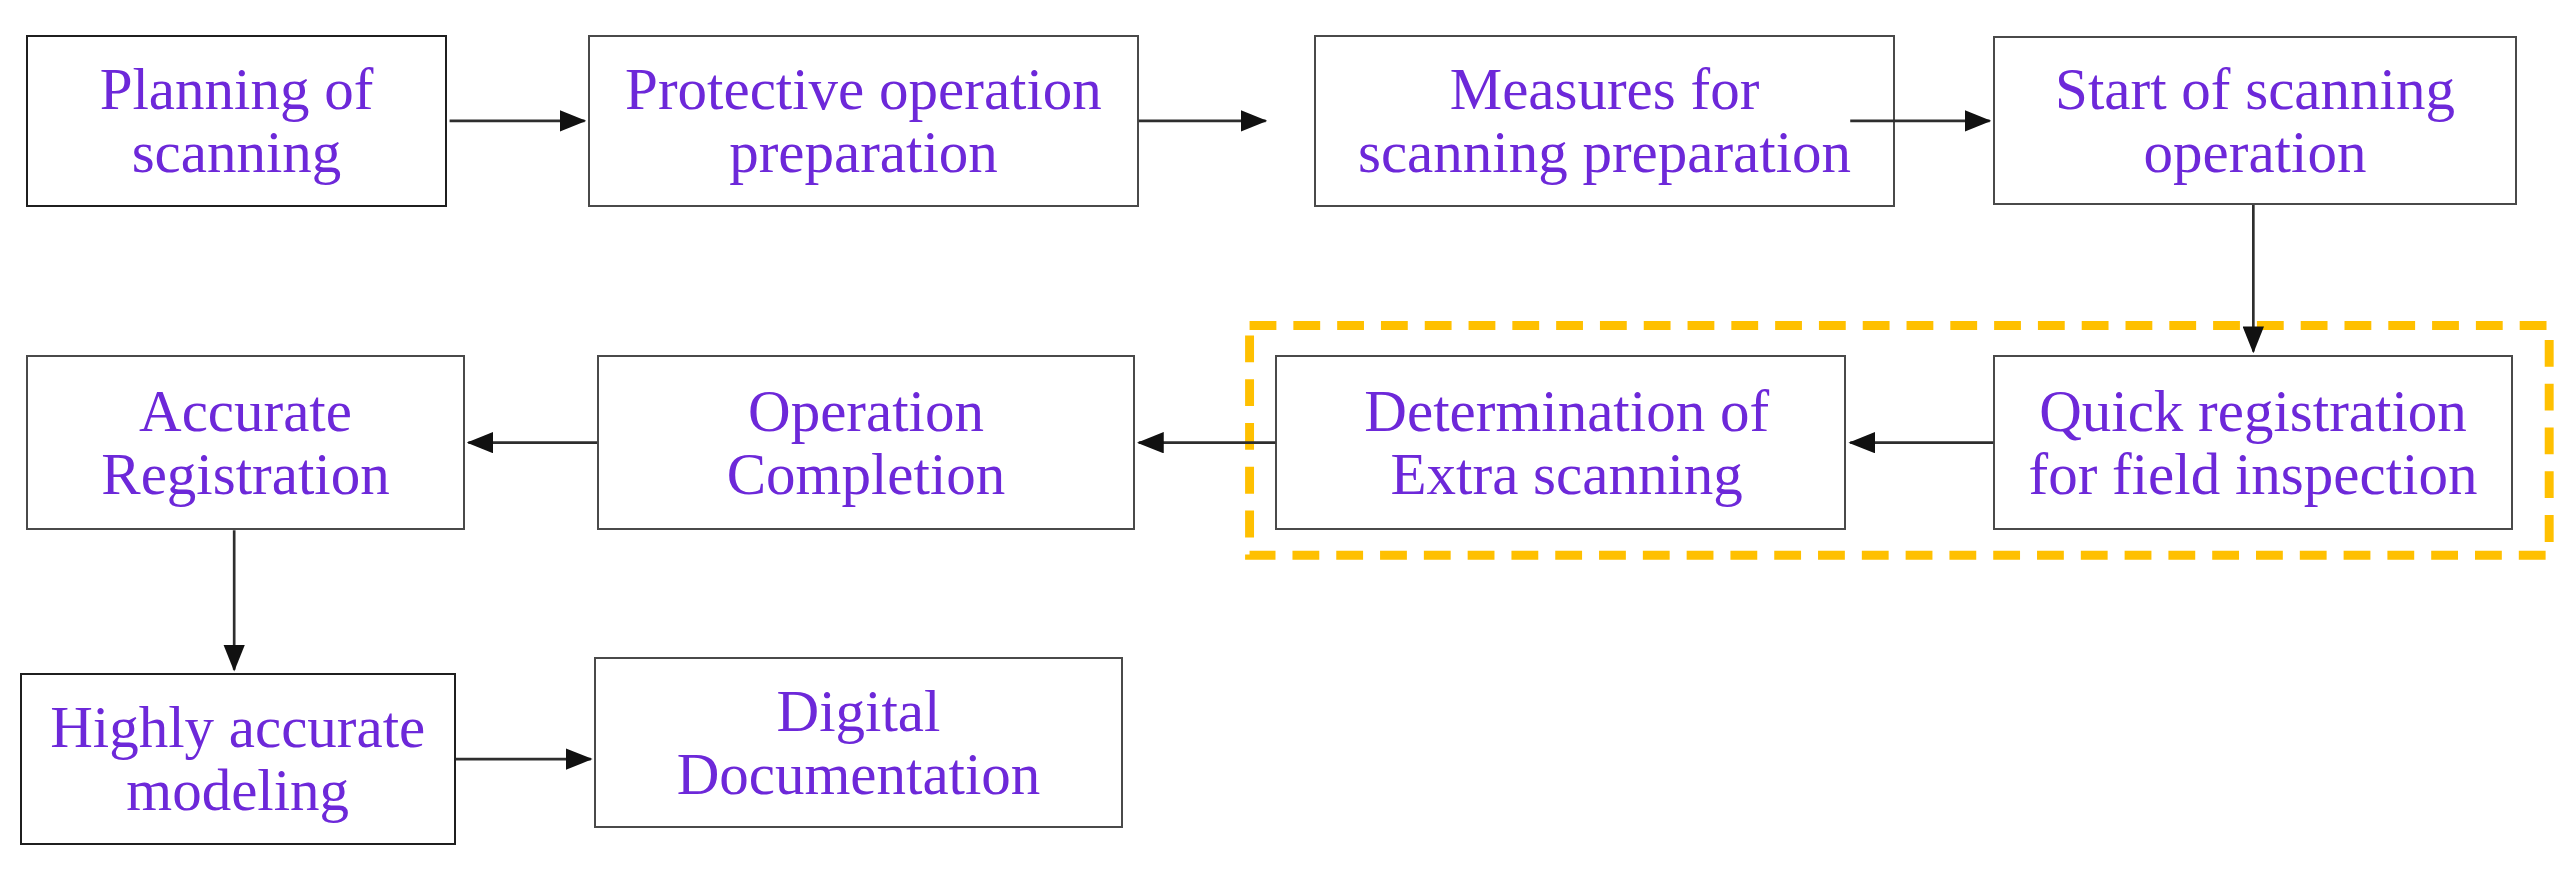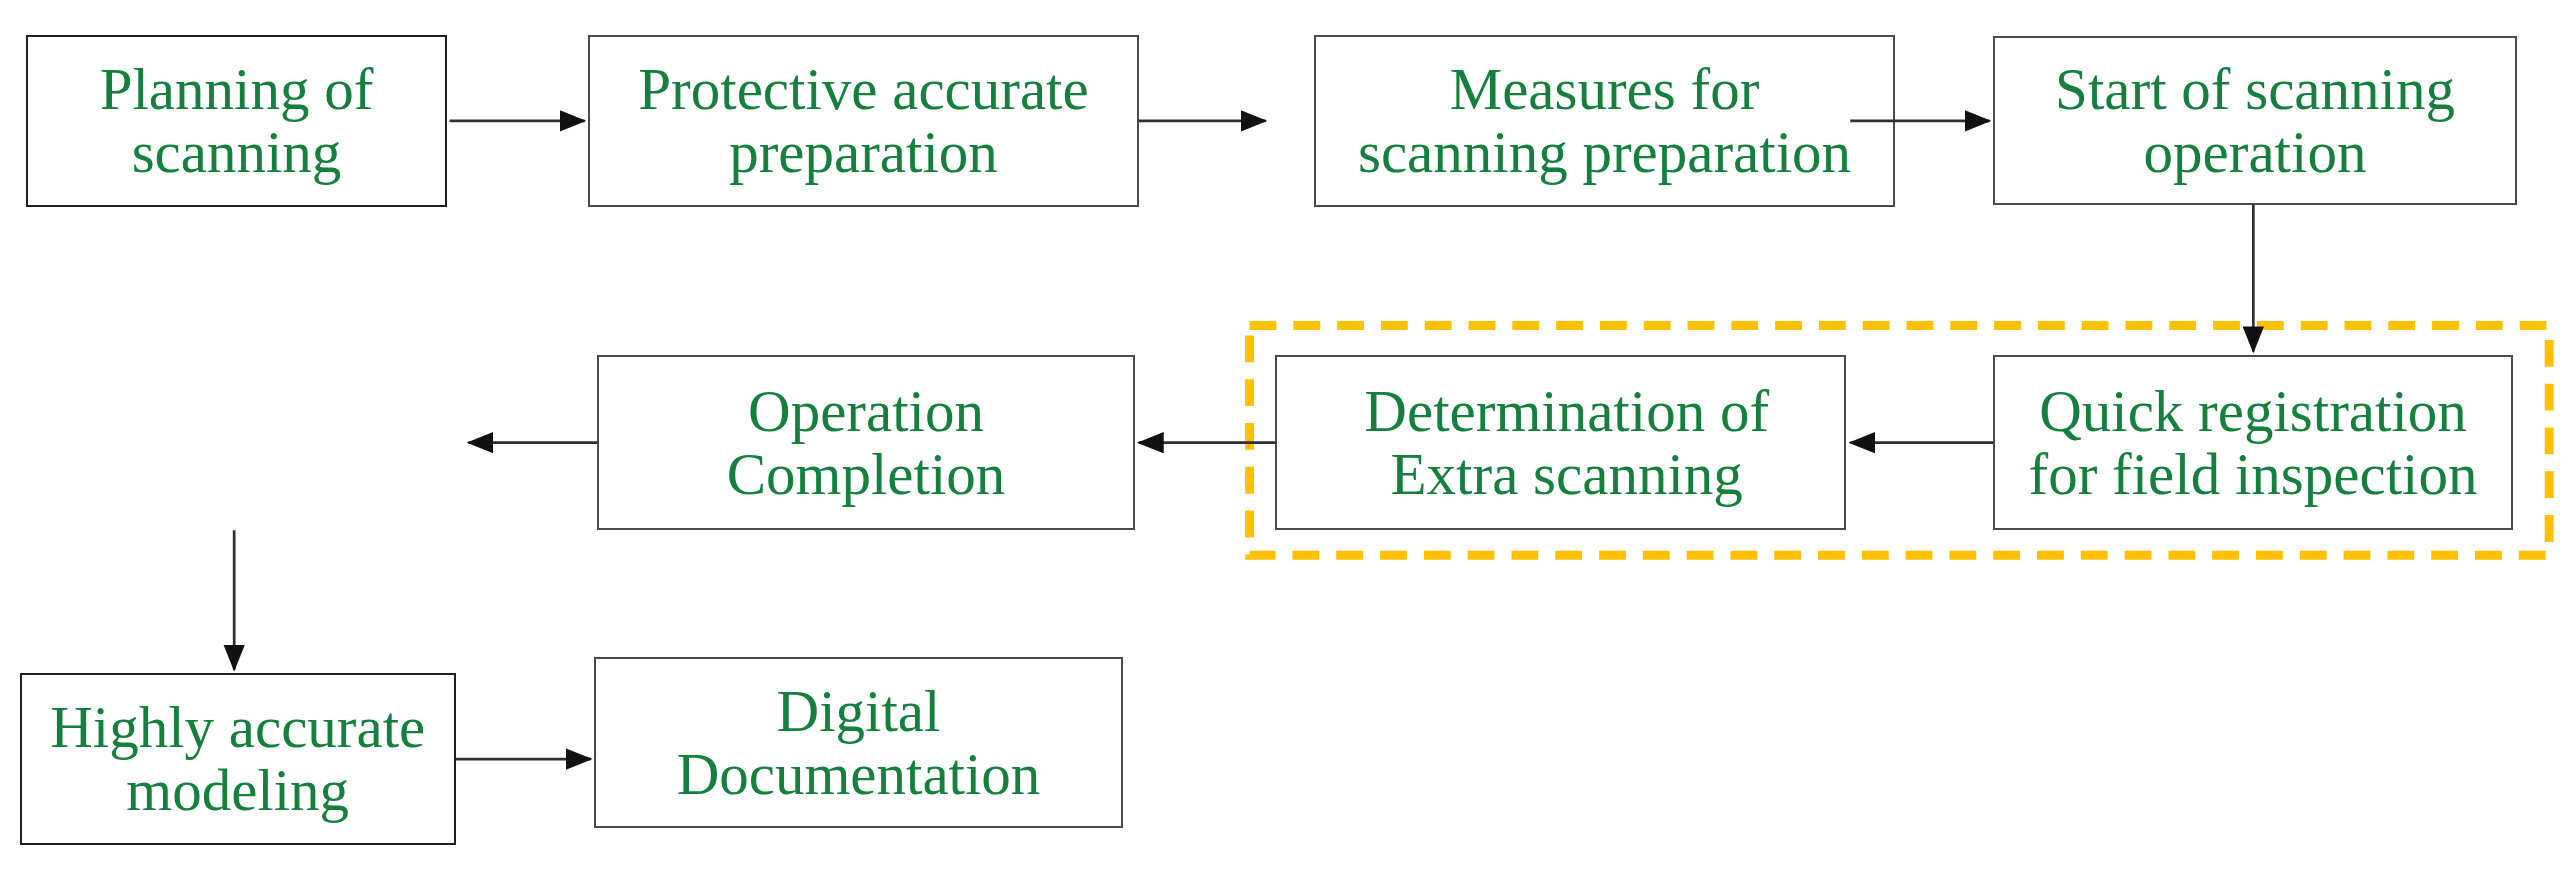--- a/index.html
+++ b/index.html
@@ -17,21 +17,21 @@
   }
   .node {
     position: absolute;
     box-sizing: border-box;
     background: #ffffff;
     border: 2.7px solid #4a4a4a;
     display: flex;
     align-items: center;
     justify-content: center;
     text-align: center;
-    color: #15803d;
+    color: #6d28d9;
     font-size: 59px;
     line-height: 1.06;
     padding: 0 3.6px;
     z-index: 2;
   }
   .node .label {
     white-space: pre-line;
   }
   .node.dark { border-color: #1f1f1f; }
   svg.connector-layer {
@@ -56,21 +56,21 @@
 </head>
 <body>
 
 <div class="canvas">
 
   <div class="node n0 dark">
     <span class="label">Planning of
 scanning</span>
   </div>
   <div class="node n1">
-    <span class="label">Protective accurate
+    <span class="label">Protective operation
 preparation</span>
   </div>
   <div class="node n2">
     <span class="label">Measures for
 scanning preparation</span>
   </div>
   <div class="node n3">
     <span class="label">Start of scanning
 operation</span>
   </div>
@@ -78,20 +78,24 @@
     <span class="label">Quick registration
 for field inspection</span>
   </div>
   <div class="node n5">
     <span class="label">Determination of
 Extra scanning</span>
   </div>
   <div class="node n6">
     <span class="label">Operation
 Completion</span>
+  </div>
+  <div class="node n7">
+    <span class="label">Accurate
+Registration</span>
   </div>
   <div class="node n8 dark">
     <span class="label">Highly accurate
 modeling</span>
   </div>
   <div class="node n9">
     <span class="label">Digital
 Documentation</span>
   </div>
 

